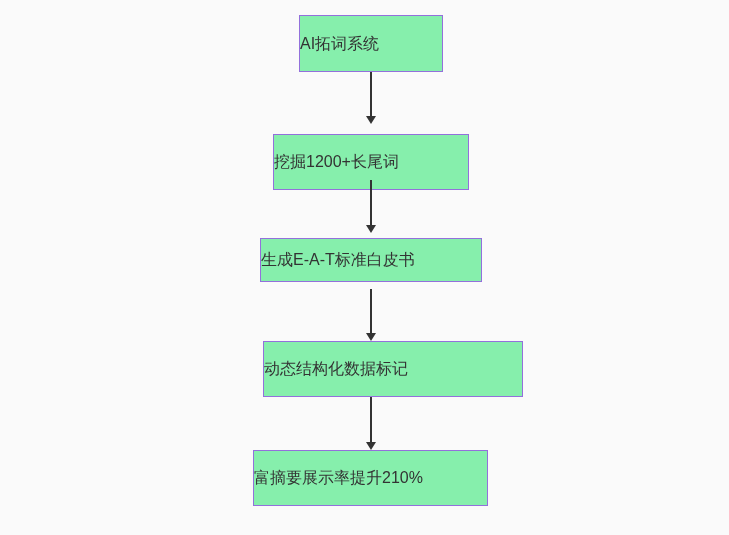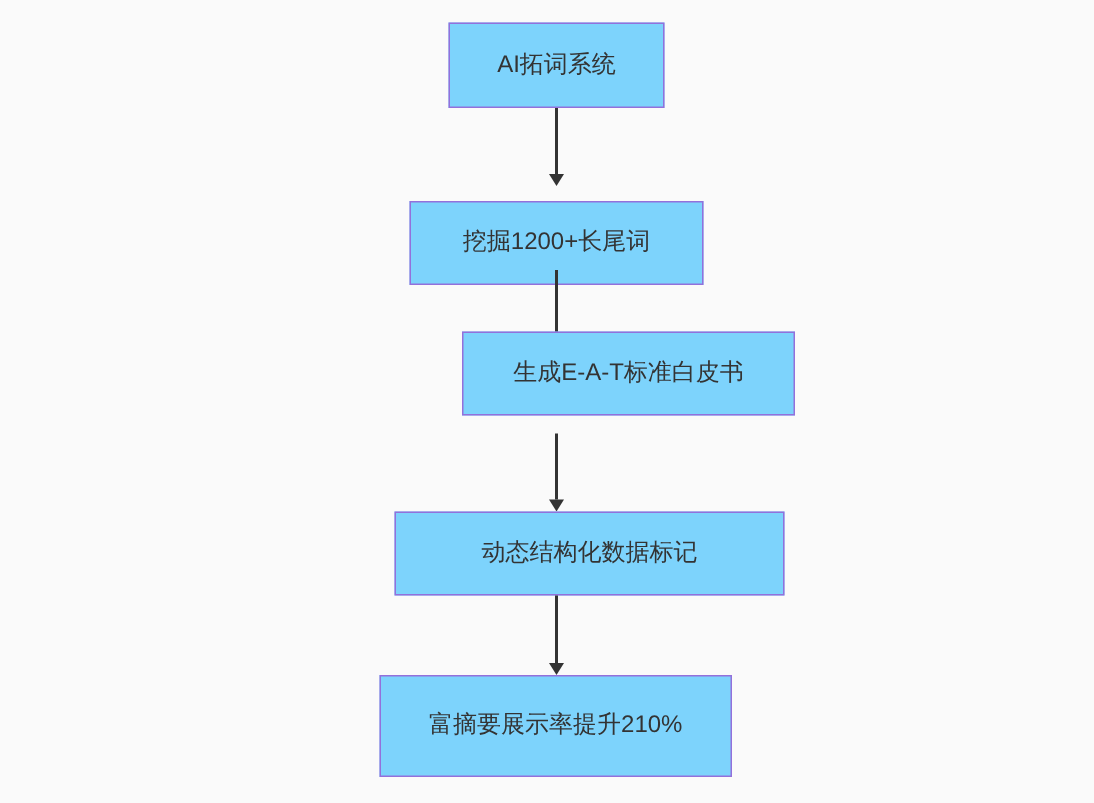--- a/index.html
+++ b/index.html
@@ -11,25 +11,25 @@
   .canvas {
     position: relative;
     width: 729px;
     height: 535px;
     background: #fafafa;
     overflow: hidden;
   }
   .node {
     position: absolute;
     box-sizing: border-box;
-    background: #7dd3fc;
+    background: #86efac;
     border: 1px solid #9370db;
     display: flex;
     align-items: center;
-    justify-content: center;
+    justify-content: flex-start;
     color: #333333;
     font-size: 16px;
     line-height: 1.2;
     white-space: nowrap;
   }
   .node-label { pointer-events: none; }
   .edge {
     position: absolute;
     left: 365px;
     width: 12px;
@@ -44,23 +44,23 @@
   }
   .edge-head {
     width: 0;
     height: 0;
     border-left: 5px solid transparent;
     border-right: 5px solid transparent;
     border-top: 8px solid #333333;
   }
   .n1 { left: 299px; top: 15px;  width: 144px; height: 57px; }
   .n2 { left: 273px; top: 134px; width: 196px; height: 56px; }
-  .n3 { left: 260px; top: 221px; width: 222px; height: 56px; margin-left: 48px; }
+  .n3 { left: 260px; top: 238px; width: 222px; height: 44px; }
   .n4 { left: 263px; top: 341px; width: 260px; height: 56px; }
-  .n5 { left: 253px; top: 450px; width: 235px; height: 68px; }
+  .n5 { left: 253px; top: 450px; width: 235px; height: 56px; }
   .e1 { top: 72px;  height: 52px; }
   .e2 { top: 180px; height: 53px; }
   .e3 { top: 289px; height: 52px; }
   .e4 { top: 397px; height: 53px; }
 </style>
 </head>
 <body>
 
 <div class="canvas">
 

